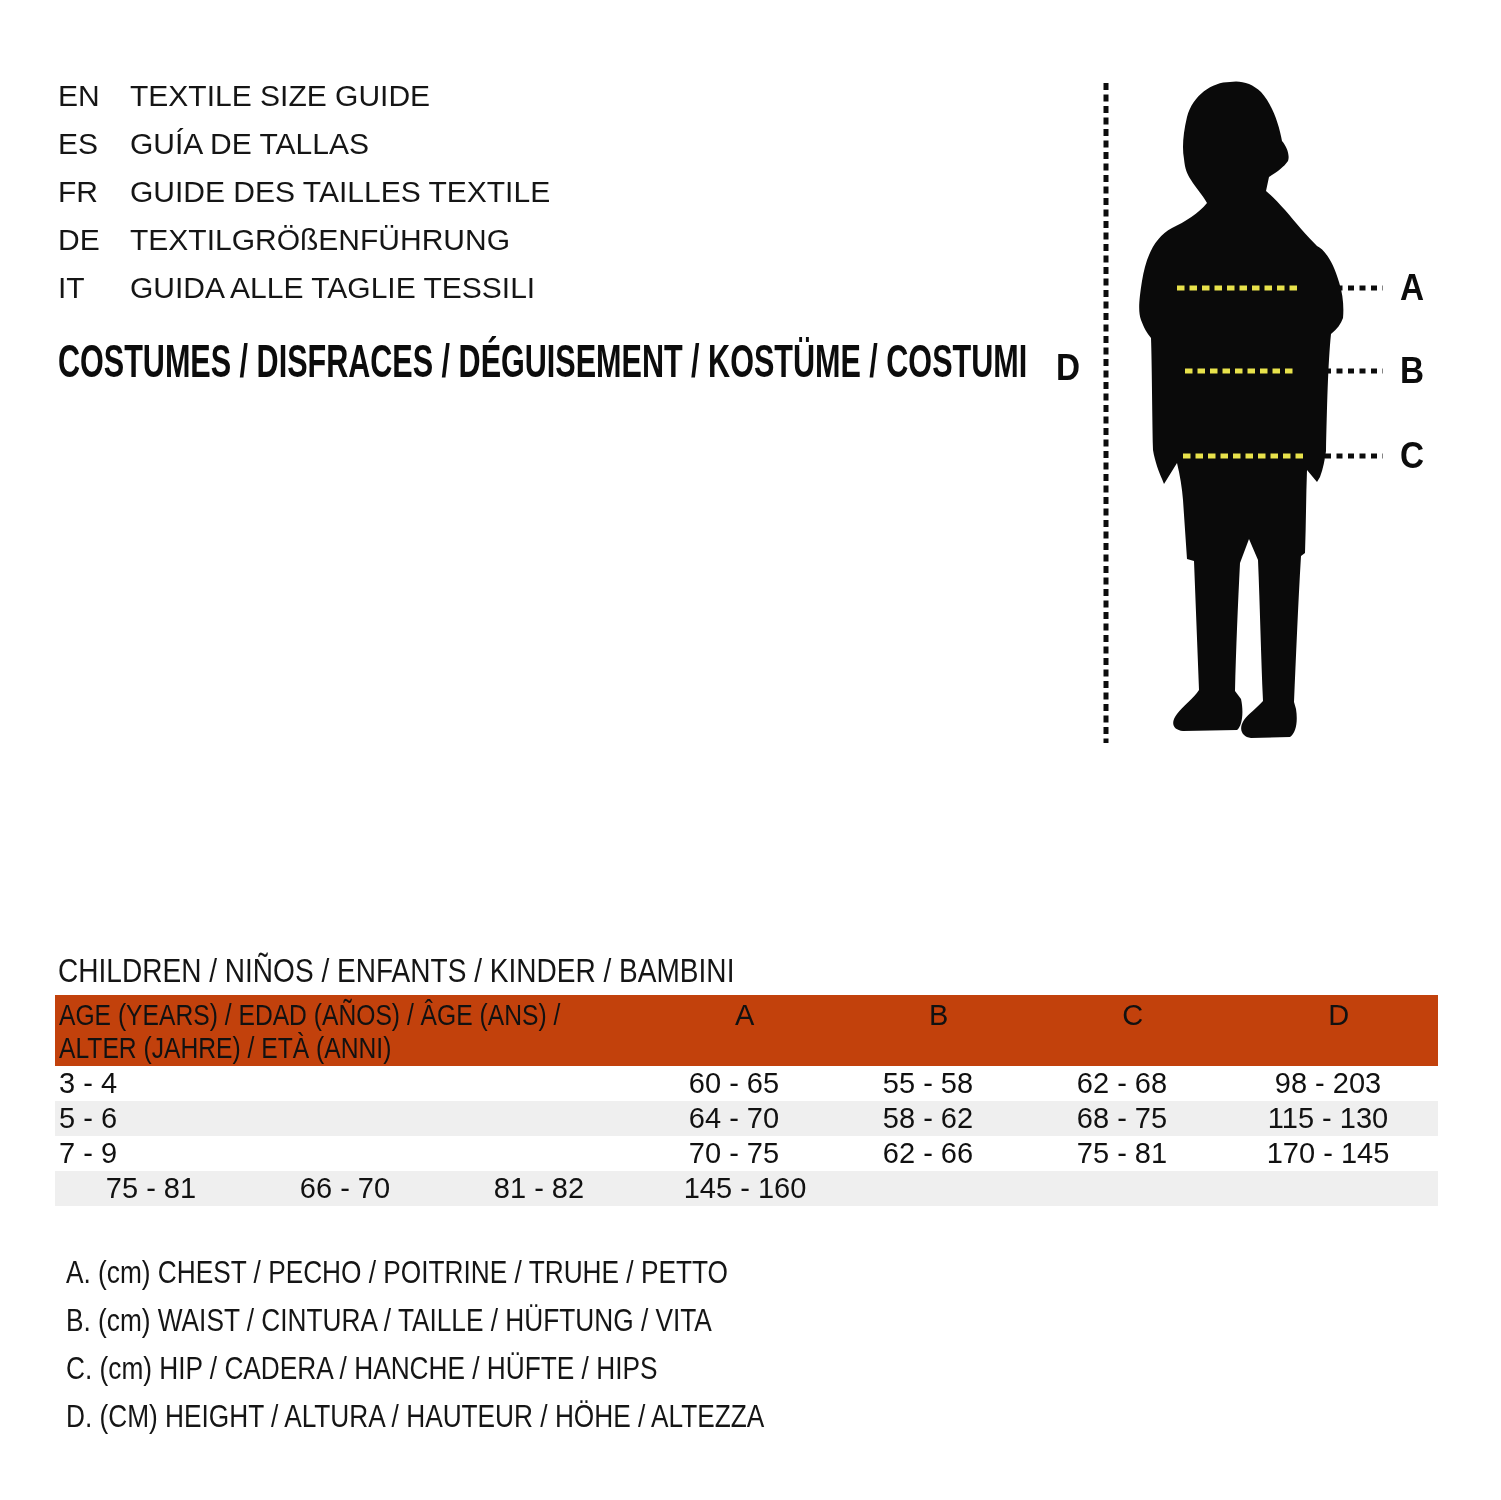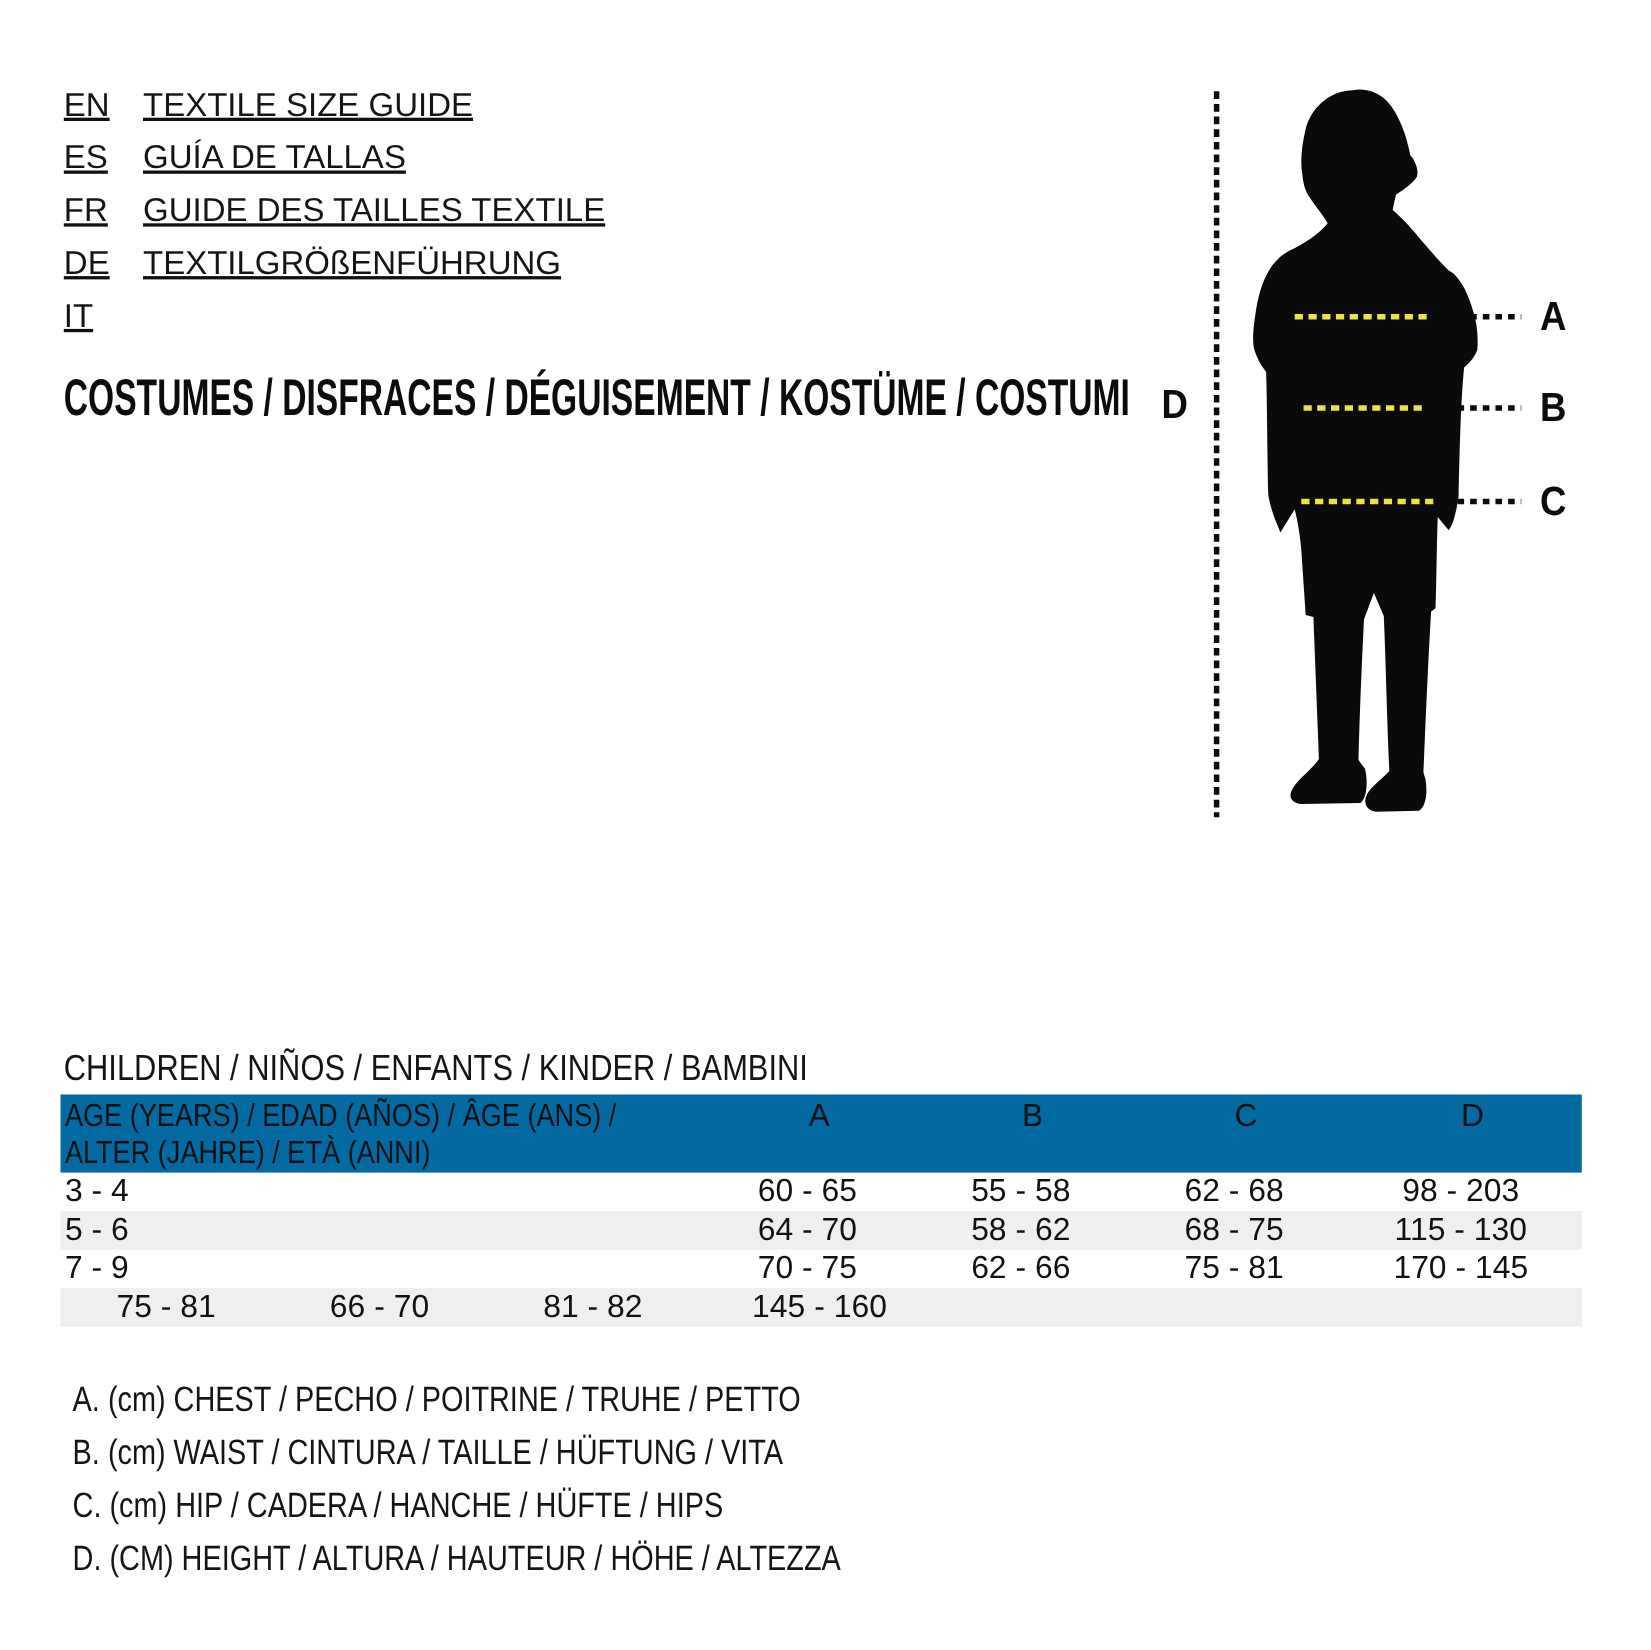--- a/index.html
+++ b/index.html
@@ -1,21 +1,21 @@
 <!DOCTYPE html>
 <html><head>
 <meta charset="utf-8">
 <style>
   * { margin:0; padding:0; box-sizing:border-box; }
   html,body { width:1501px; height:1500px; background:#ffffff; overflow:hidden; }
   body { font-family:"Liberation Sans","DejaVu Sans",sans-serif; color:#111; }
   .page { position:relative; width:1501px; height:1500px; background:#fff; }
 
   
-  .lang-block { position:absolute; left:58px; top:72px;text-decoration:underline; }
+  .lang-block { position:absolute; left:58px; top:72px; }
   .lang-row { display:flex; height:48px; line-height:48px; font-size:30px; color:#151515; }
   .lang-code { width:72px; flex:0 0 72px; }
   .lang-label { white-space:nowrap; }
 
   .costumes-heading {
     position:absolute; left:58px; top:337px;
     font-size:47px; line-height:47px; font-weight:700; white-space:nowrap;
     transform:scaleX(0.65); transform-origin:left center; color:#0c0c0c;
   }
 
@@ -29,21 +29,21 @@
   .label-b { left:1400px; top:353px; }
   .label-c { left:1400px; top:438px; }
   .label-d { left:1056px; top:350px; }
 
   
   .children-heading {
     position:absolute; left:58px; top:953px; font-size:33px; line-height:36px;
     white-space:nowrap; transform:scaleX(0.85); transform-origin:left center; color:#151515;
   }
   .size-table { position:absolute; left:55px; top:995px; width:1383px; font-size:29px; }
-  .thead { display:flex; background:#0369a1; height:71px; }
+  .thead { display:flex; background:#c2410c; height:71px; }
   .th-age { flex:0 0 583px; padding:4px 0 0 4px; }
   .th-age-inner { transform:scaleX(0.85); transform-origin:top left; white-space:nowrap; line-height:33px; }
   .th-col { text-align:center; padding-top:4px; line-height:33px; }
   .trow { display:flex; height:35px; line-height:35px; }
   .trow.alt { background:#efefef;align-items:flex-end; }
   .td-age { flex:0 0 583px; padding-left:4px; white-space:nowrap; }
   .td-col { text-align:center; }
   .w-a { flex:0 0 192px; } .w-b { flex:0 0 196px; } .w-c { flex:0 0 192px; } .w-d { flex:0 0 220px; }
 
   
@@ -68,20 +68,21 @@
     <div class="lang-row">
       <span class="lang-code">FR</span>
       <span class="lang-label">GUIDE DES TAILLES TEXTILE</span>
     </div>
     <div class="lang-row">
       <span class="lang-code">DE</span>
       <span class="lang-label">TEXTILGRÖßENFÜHRUNG</span>
     </div>
     <div class="lang-row">
       <span class="lang-code">IT</span>
+      <span class="lang-label">GUIDA ALLE TAGLIE TESSILI</span>
     </div>
   </div>
 
   <div class="costumes-heading">COSTUMES / DISFRACES / DÉGUISEMENT / KOSTÜME / COSTUMI</div>
 
   <svg class="figure-svg" viewBox="0 0 320 700" aria-hidden="true">
 
     <line x1="6" y1="23" x2="6" y2="683" stroke="#0c0c0c" stroke-width="5" stroke-dasharray="7 4.5"></line>
 
     <line x1="225" y1="228" x2="283" y2="228" stroke="#0c0c0c" stroke-width="5" stroke-dasharray="6 5.5"></line>

